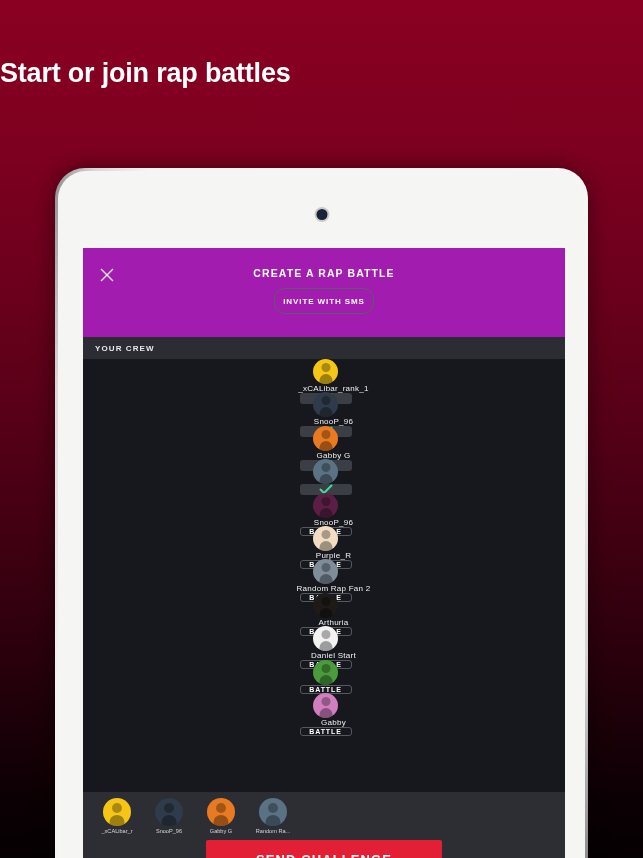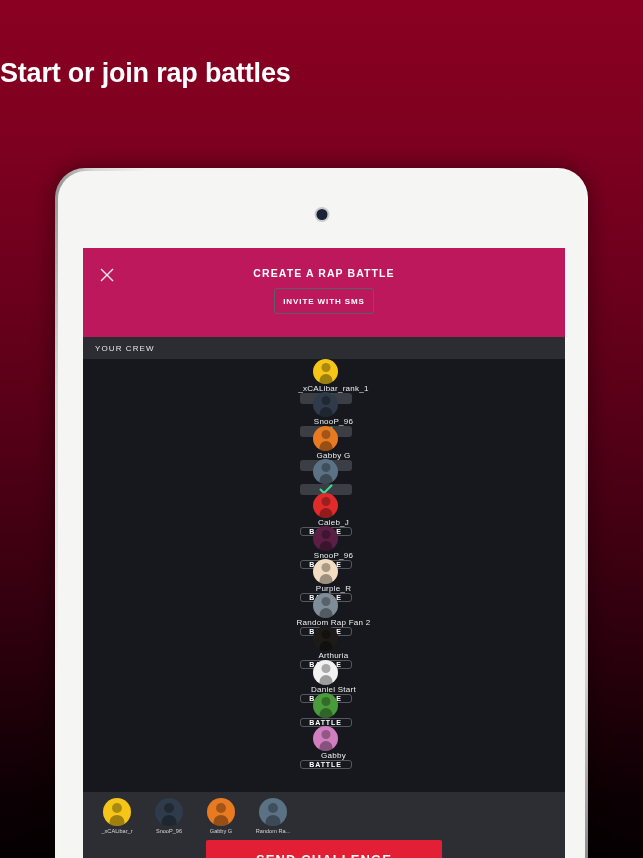--- a/index.html
+++ b/index.html
@@ -77,21 +77,21 @@
     top: 77px;
     width: 482px;
     height: 643px;
     background: #16181d;
     overflow: hidden;
   }
 
   
   .modal-header {
     height: 89px;
-    background: #be185d;
+    background: #a21caf;
     position: relative;
   }
   .close-icon {
     position: absolute;
     left: 13px;
     top: 16px;
     width: 24px;
     height: 24px;
     cursor: pointer;
   }
@@ -108,40 +108,40 @@
     letter-spacing: 1.1px;
   }
   .invite-btn {
     position: absolute;
     top: 40px;
     left: 50%;
     transform: translateX(-50%);
     width: 100px;
     height: 26px;
     border: 1px solid #5a5e66;
-    border-radius: 3px;
+    border-radius: 11px;
     background: transparent;
     color: #ffffff;
     font-family: "Liberation Sans", sans-serif;
     font-size: 8px;
     font-weight: bold;
     letter-spacing: 0.9px;
     cursor: pointer;
   }
 
   
   .section-header {
     height: 22px;
     background: #2b2d33;
     display: flex;
     align-items: center;
     padding-left: 12px;
     color: #e8e8e8;
     font-size: 8px;
-    font-weight: normal;
+    font-weight: bold;
     letter-spacing: 1.1px;
   }
 
   
   .crew-list {
     position: absolute;
     top: 111px;
     left: 0;
     right: 0;
     bottom: 0;
@@ -356,28 +356,20 @@
               <div class="head"></div>
               <div class="face"></div>
             </div>
             <div class="action-check">
               <svg width="14" height="11" viewBox="0 0 14 11">
                 <polyline points="1.5,5.5 5,9 12.5,1.5" fill="none" stroke="#3ddc9a" stroke-width="2" stroke-linecap="round" stroke-linejoin="round"></polyline>
               </svg>
             </div>
           </div>
           <div class="crew-row">
-            <div class="avatar" style="background: rgb(224, 43, 43);">
-              <div class="head"></div>
-              <div class="face"></div>
-            </div>
-            <div class="crew-name">Caleb_J</div>
-            <button class="action-battle">BATTLE</button>
-          </div>
-          <div class="crew-row">
             <div class="avatar" style="background: rgb(91, 31, 70);">
               <div class="head"></div>
               <div class="face"></div>
             </div>
             <div class="crew-name">SnooP_96</div>
             <button class="action-battle">BATTLE</button>
           </div>
           <div class="crew-row">
             <div class="avatar" style="background: rgb(242, 221, 194);">
               <div class="head"></div>

